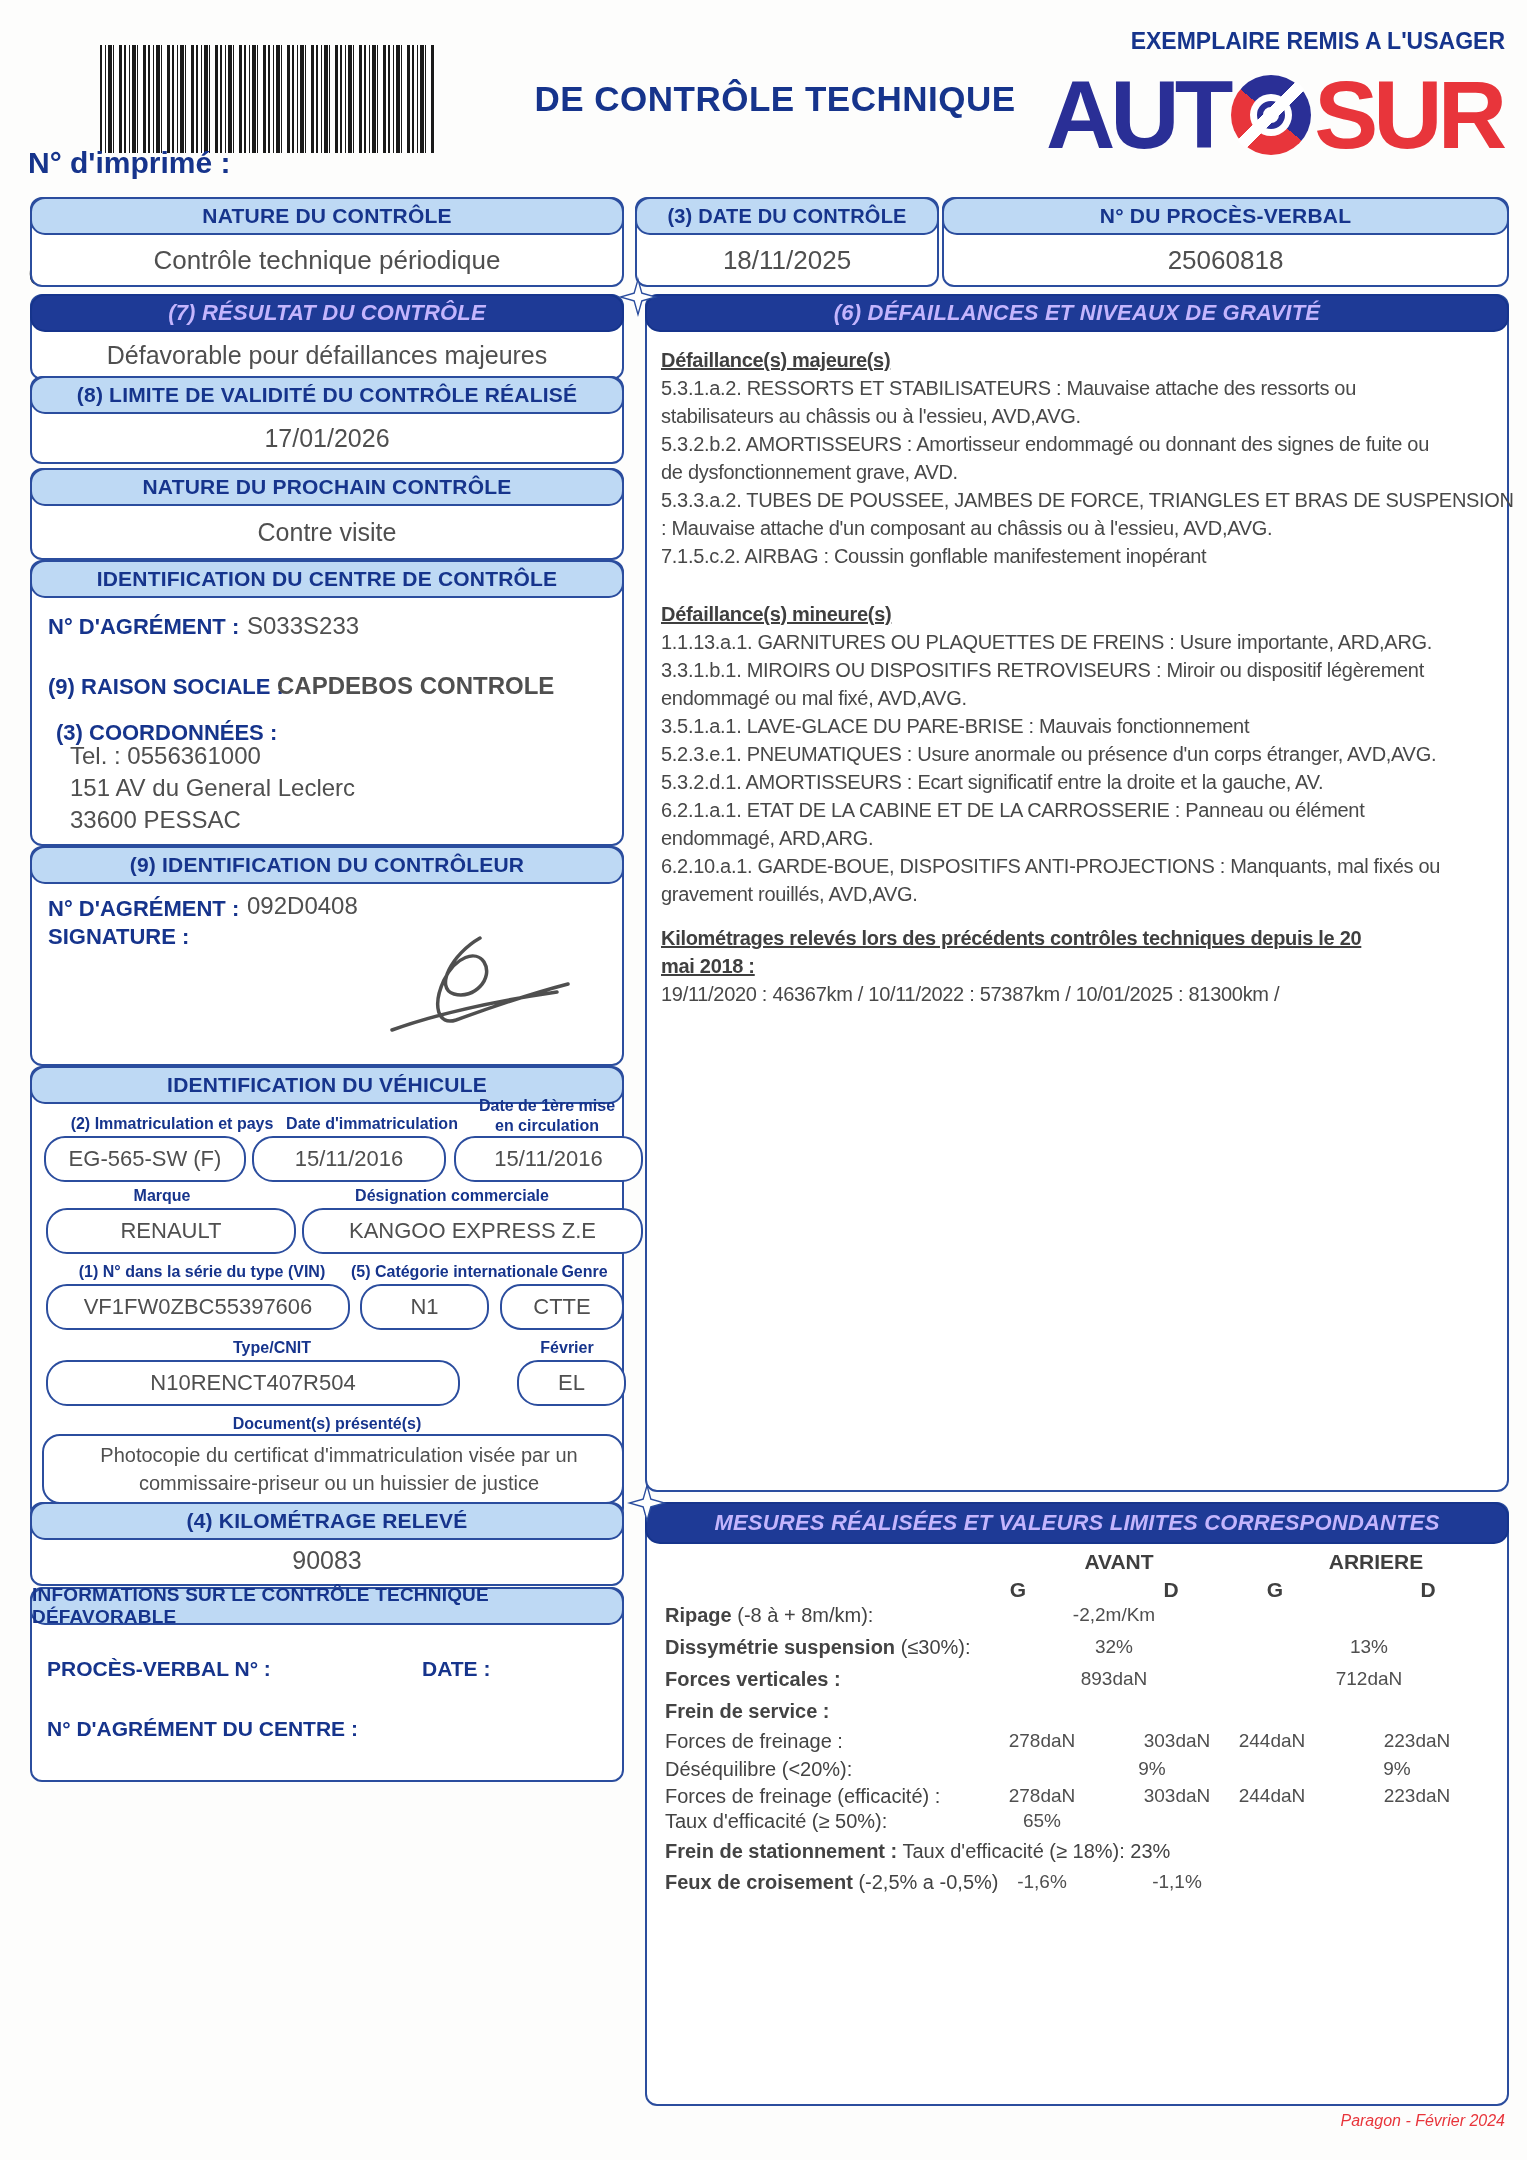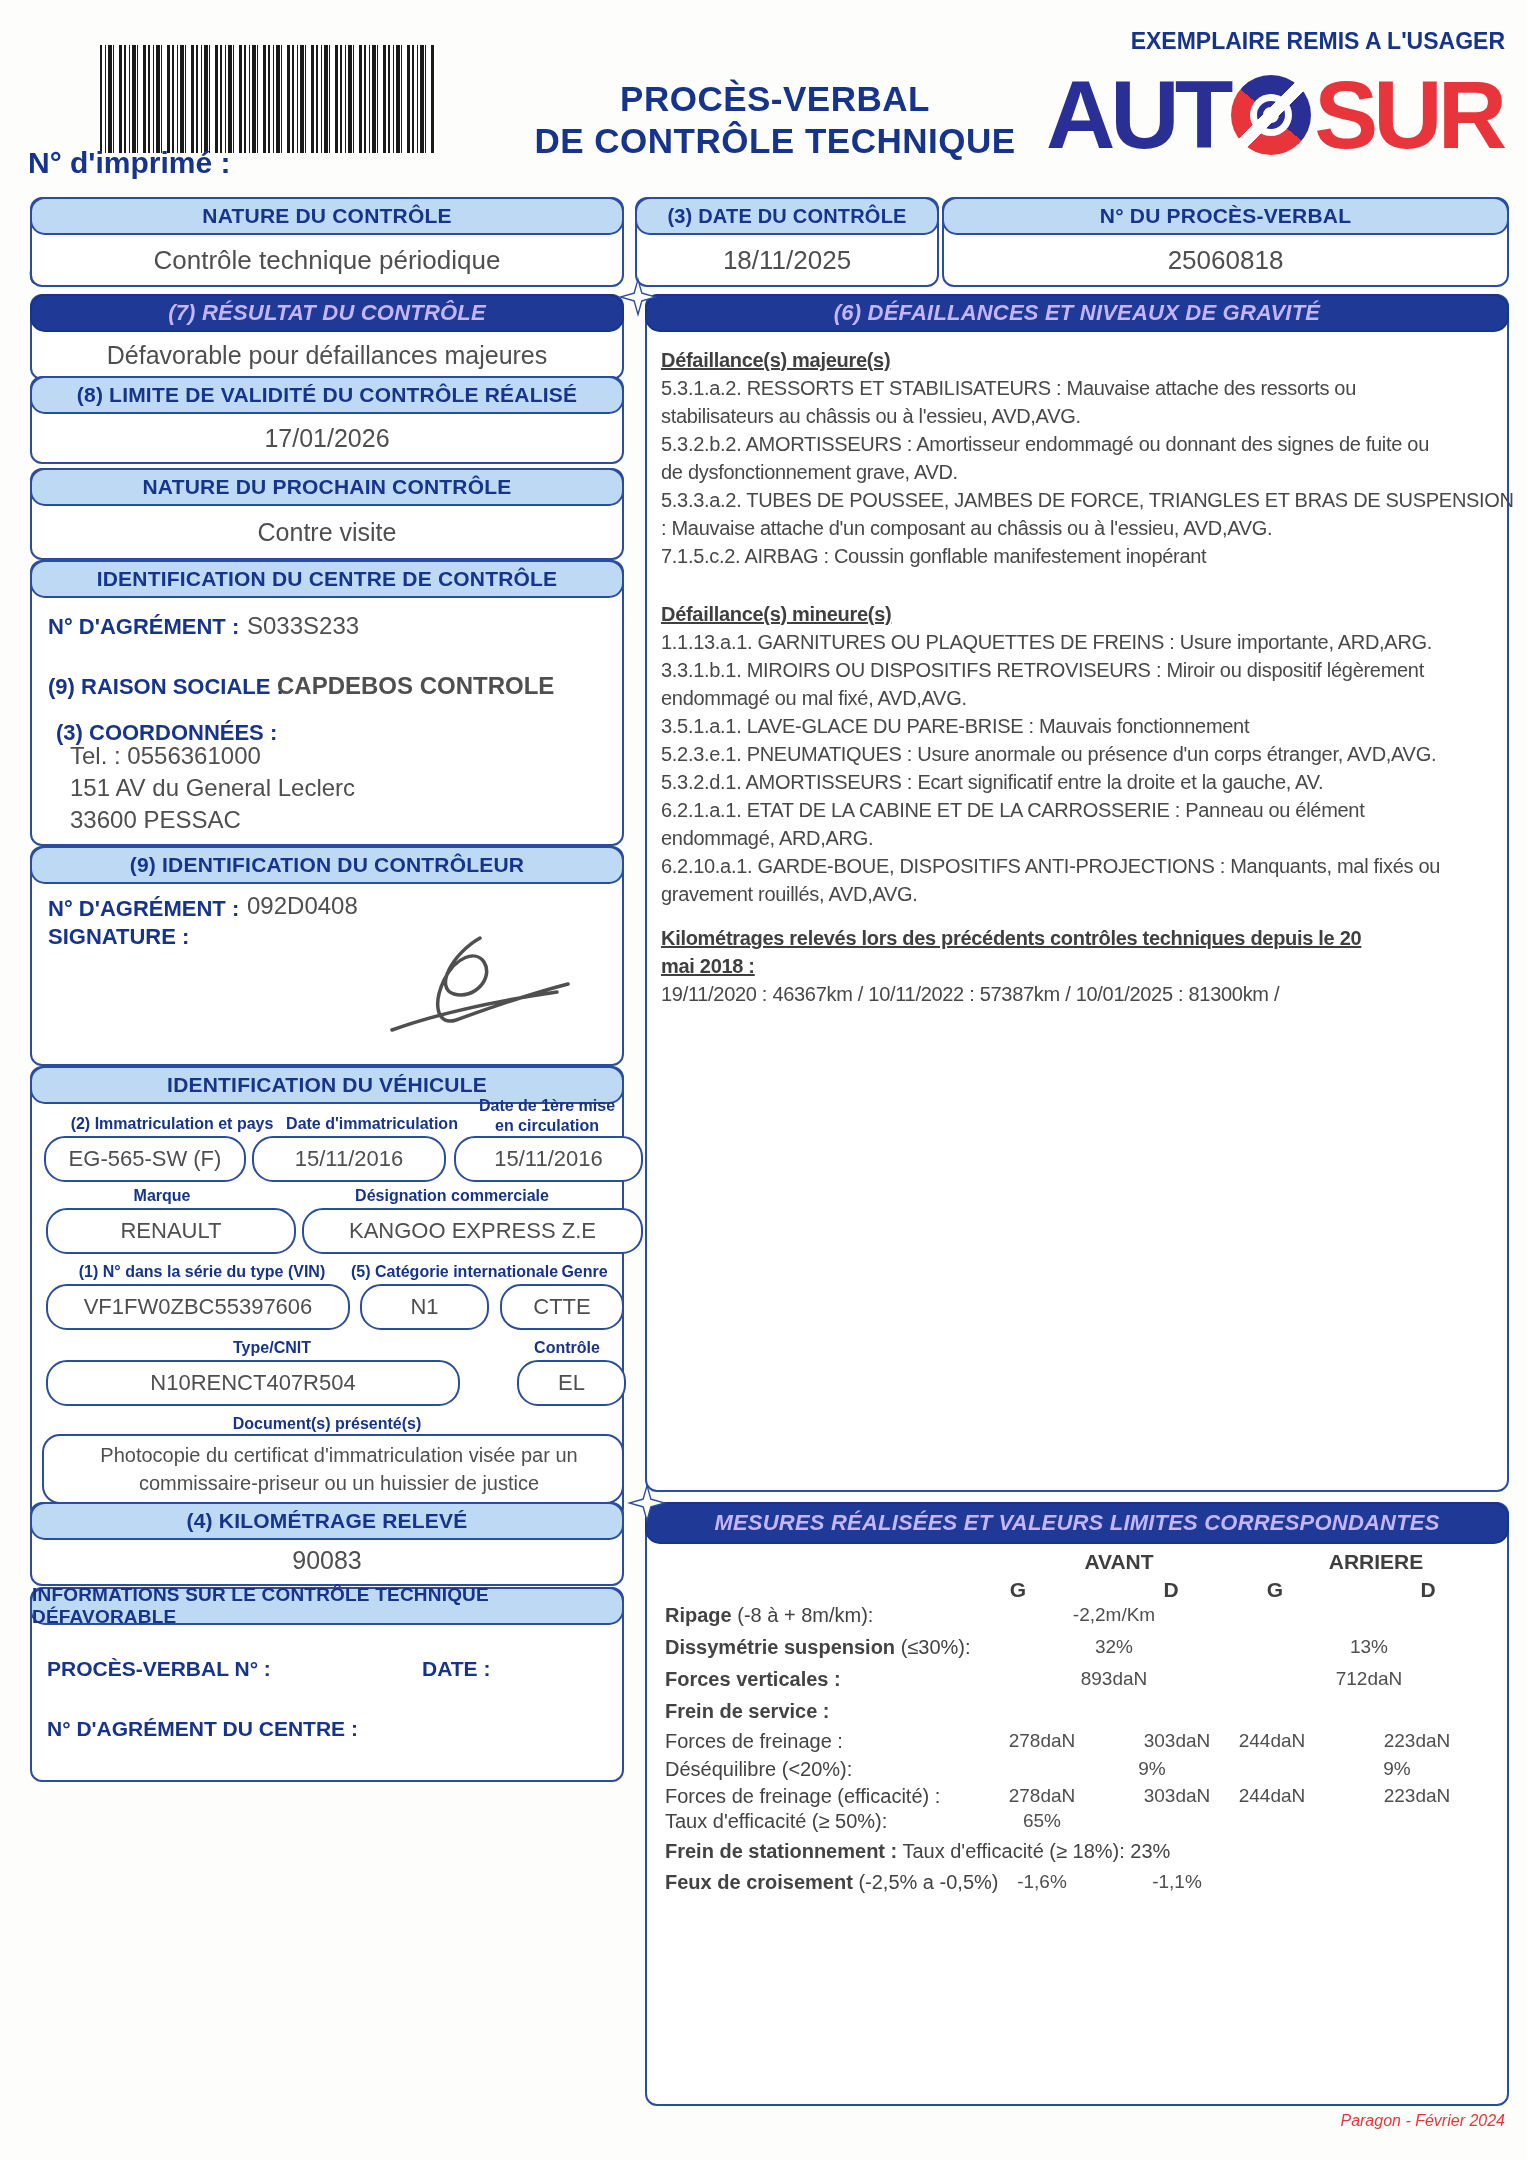--- a/index.html
+++ b/index.html
@@ -76,21 +76,20 @@
 
 <div class="page">
 
   <div class="barcode"></div>
   <div class="printline">
     <span class="lbl">N° d'imprimé :</span>
     <span class="big-s">S</span>
     <span class="num">637128812</span>
   </div>
   <div class="doc-title">
-    <div>PROCÈS-VERBAL</div>
     <div>DE CONTRÔLE TECHNIQUE</div>
   </div>
   <div class="copy-notice">EXEMPLAIRE REMIS A L'USAGER</div>
   <div class="logo">
     <span class="aut">AUT</span>
     <span class="logo-o">
       <span class="o-hole"></span>
         <span class="o-dot"></span>
         <span class="o-slash"></span>
     </span>
@@ -163,21 +162,21 @@
     <div class="pill" style="left:270px;top:140px;width:337px">KANGOO EXPRESS Z.E</div>
 
     <div class="vlabel" style="left:35px;top:194px;width:270px">(1) N° dans la série du type (VIN)</div>
     <div class="vlabel" style="left:315px;top:194px;width:215px">(5) Catégorie internationale</div>
     <div class="vlabel" style="left:510px;top:194px;width:85px">Genre</div>
     <div class="pill" style="left:14px;top:216px;width:300px">VF1FW0ZBC55397606</div>
     <div class="pill" style="left:328px;top:216px;width:125px">N1</div>
     <div class="pill" style="left:468px;top:216px;width:120px">CTTE</div>
 
     <div class="vlabel" style="left:150px;top:270px;width:180px">Type/CNIT</div>
-    <div class="vlabel" style="left:480px;top:270px;width:110px">Contrôle</div>
+    <div class="vlabel" style="left:480px;top:270px;width:110px">Février</div>
     <div class="pill" style="left:14px;top:292px;width:410px">N10RENCT407R504</div>
     <div class="pill" style="left:485px;top:292px;width:105px">EL</div>
 
     <div class="vlabel" style="left:160px;top:346px;width:270px">Document(s) présenté(s)</div>
     <div class="pill" style="left:10px;top:366px;width:566px;height:66px;border-radius:18px;flex-direction:column;align-items:center;justify-content:center;padding-left:12px;font-size:20px;line-height:28px">
       <div>Photocopie du certificat d'immatriculation visée par un</div>
       <div>commissaire-priseur ou un huissier de justice</div>
     </div>
   </div>
 

